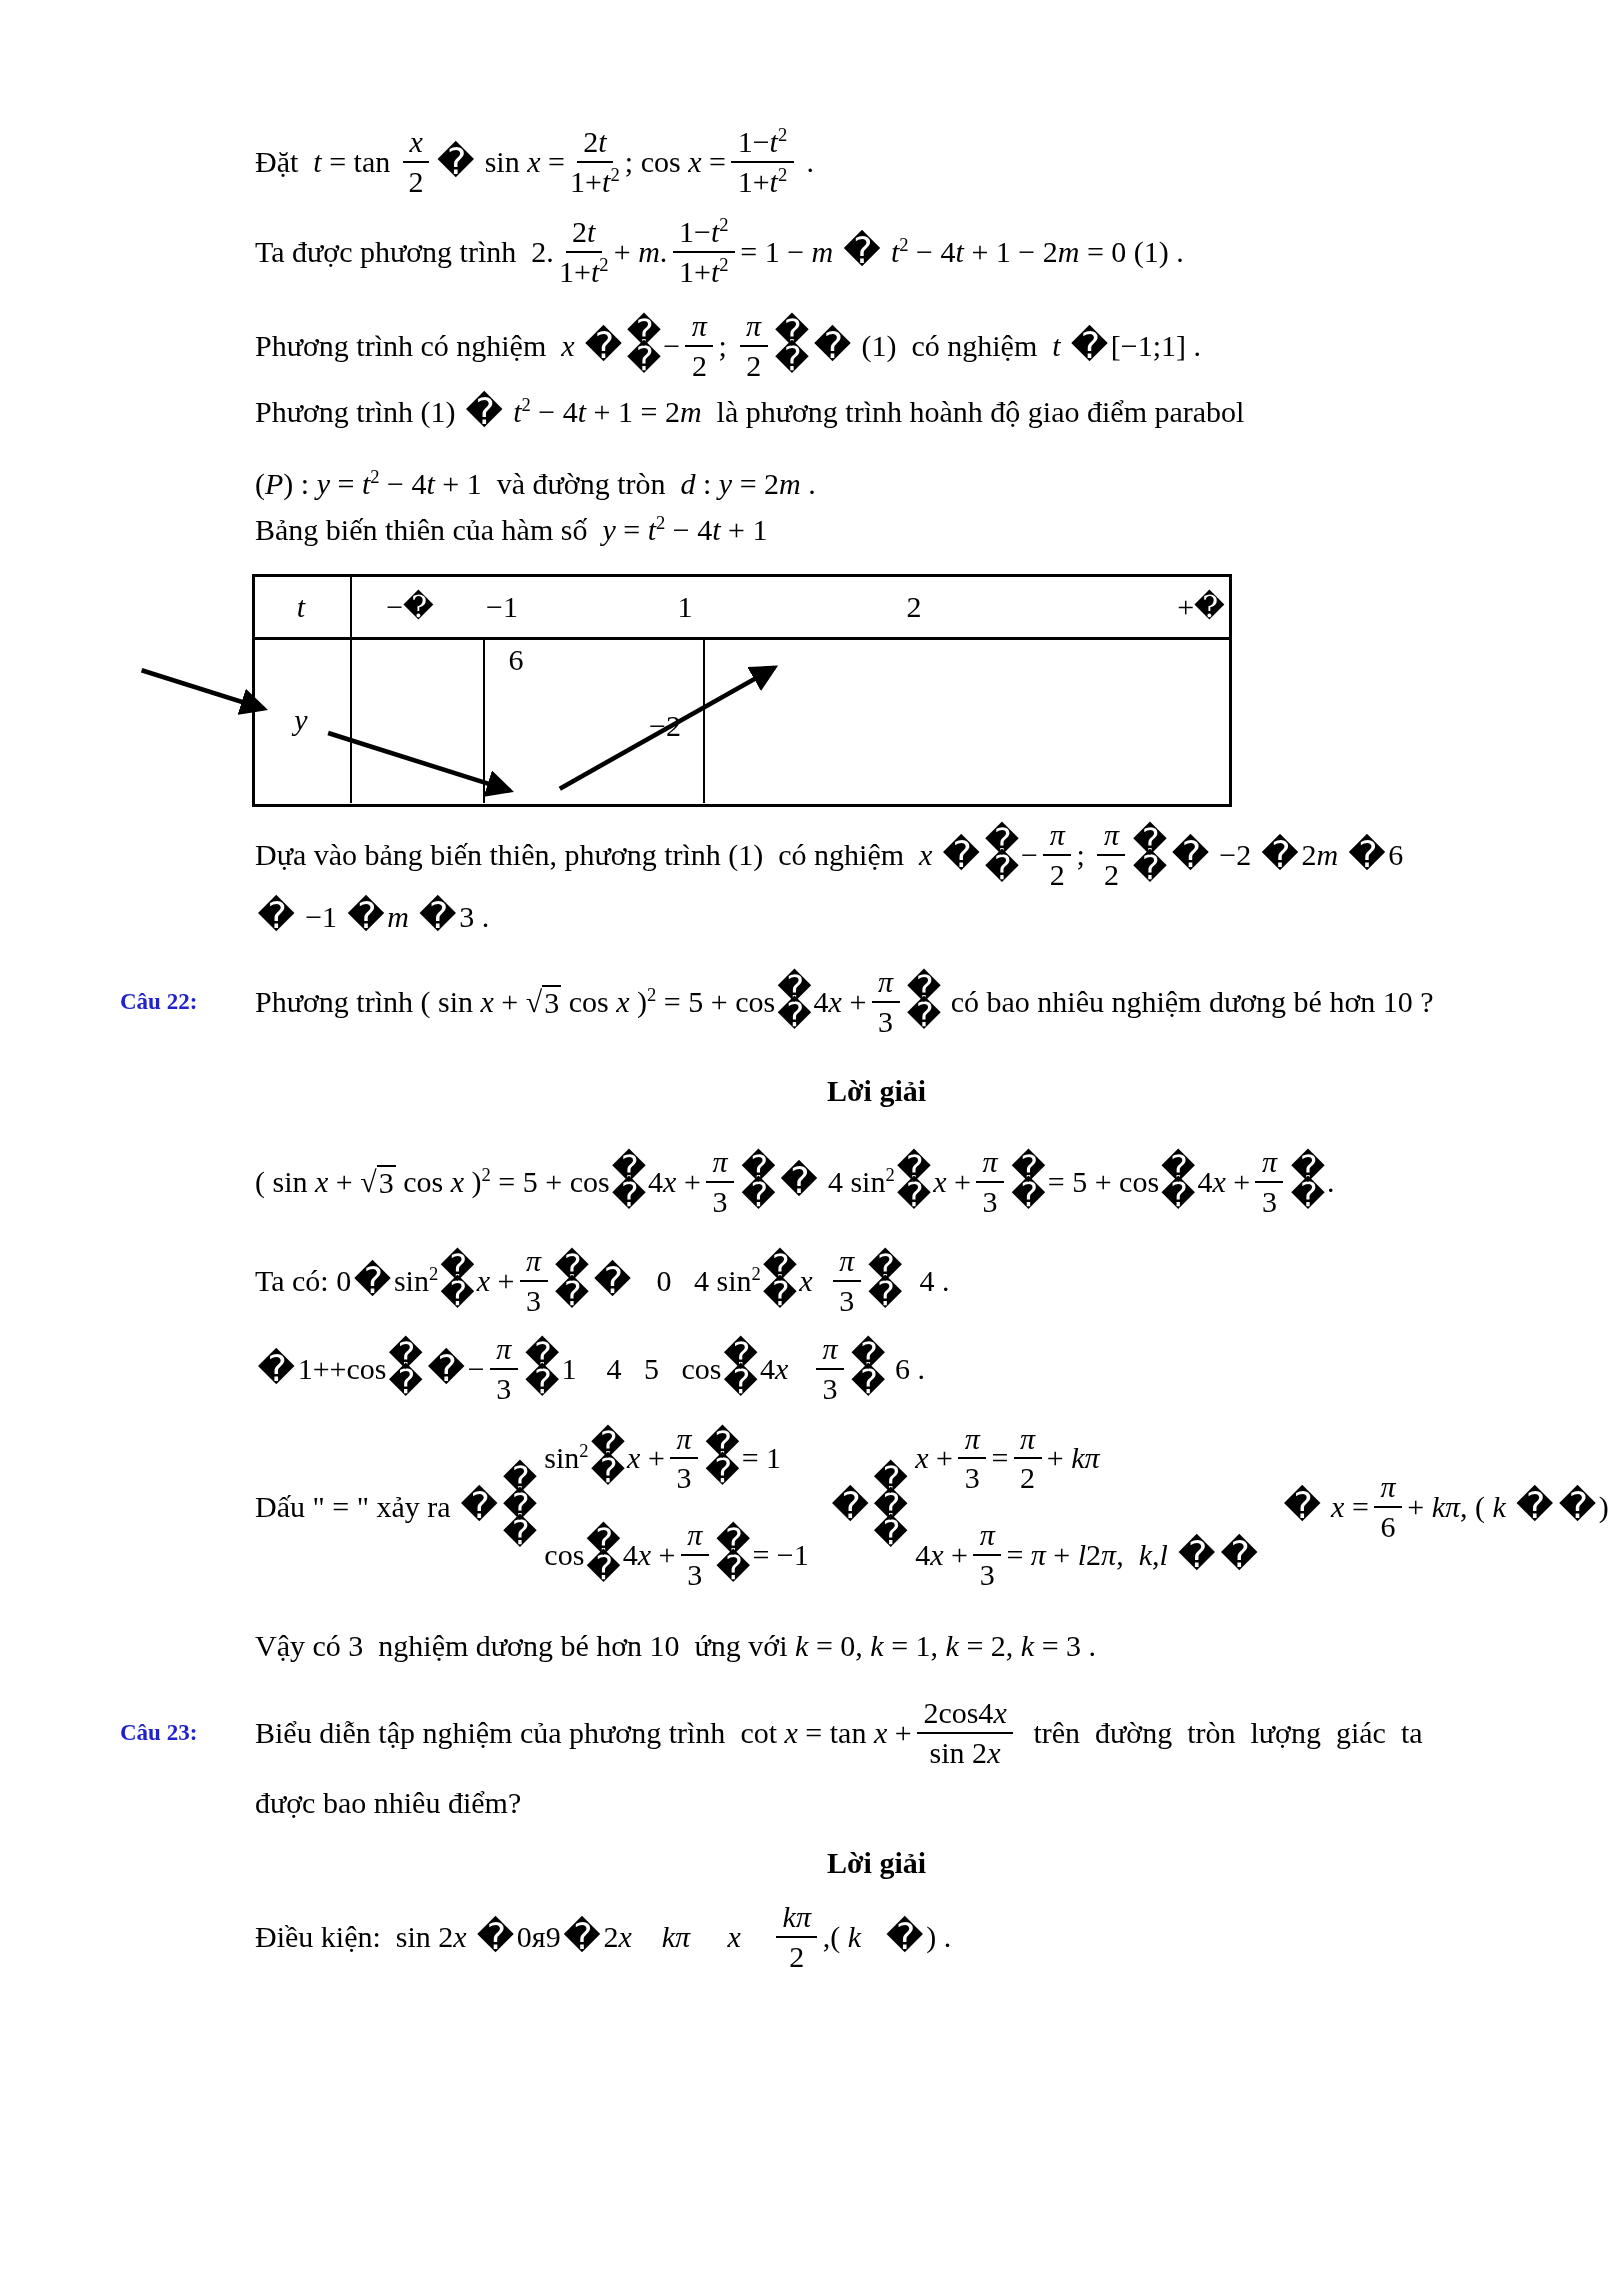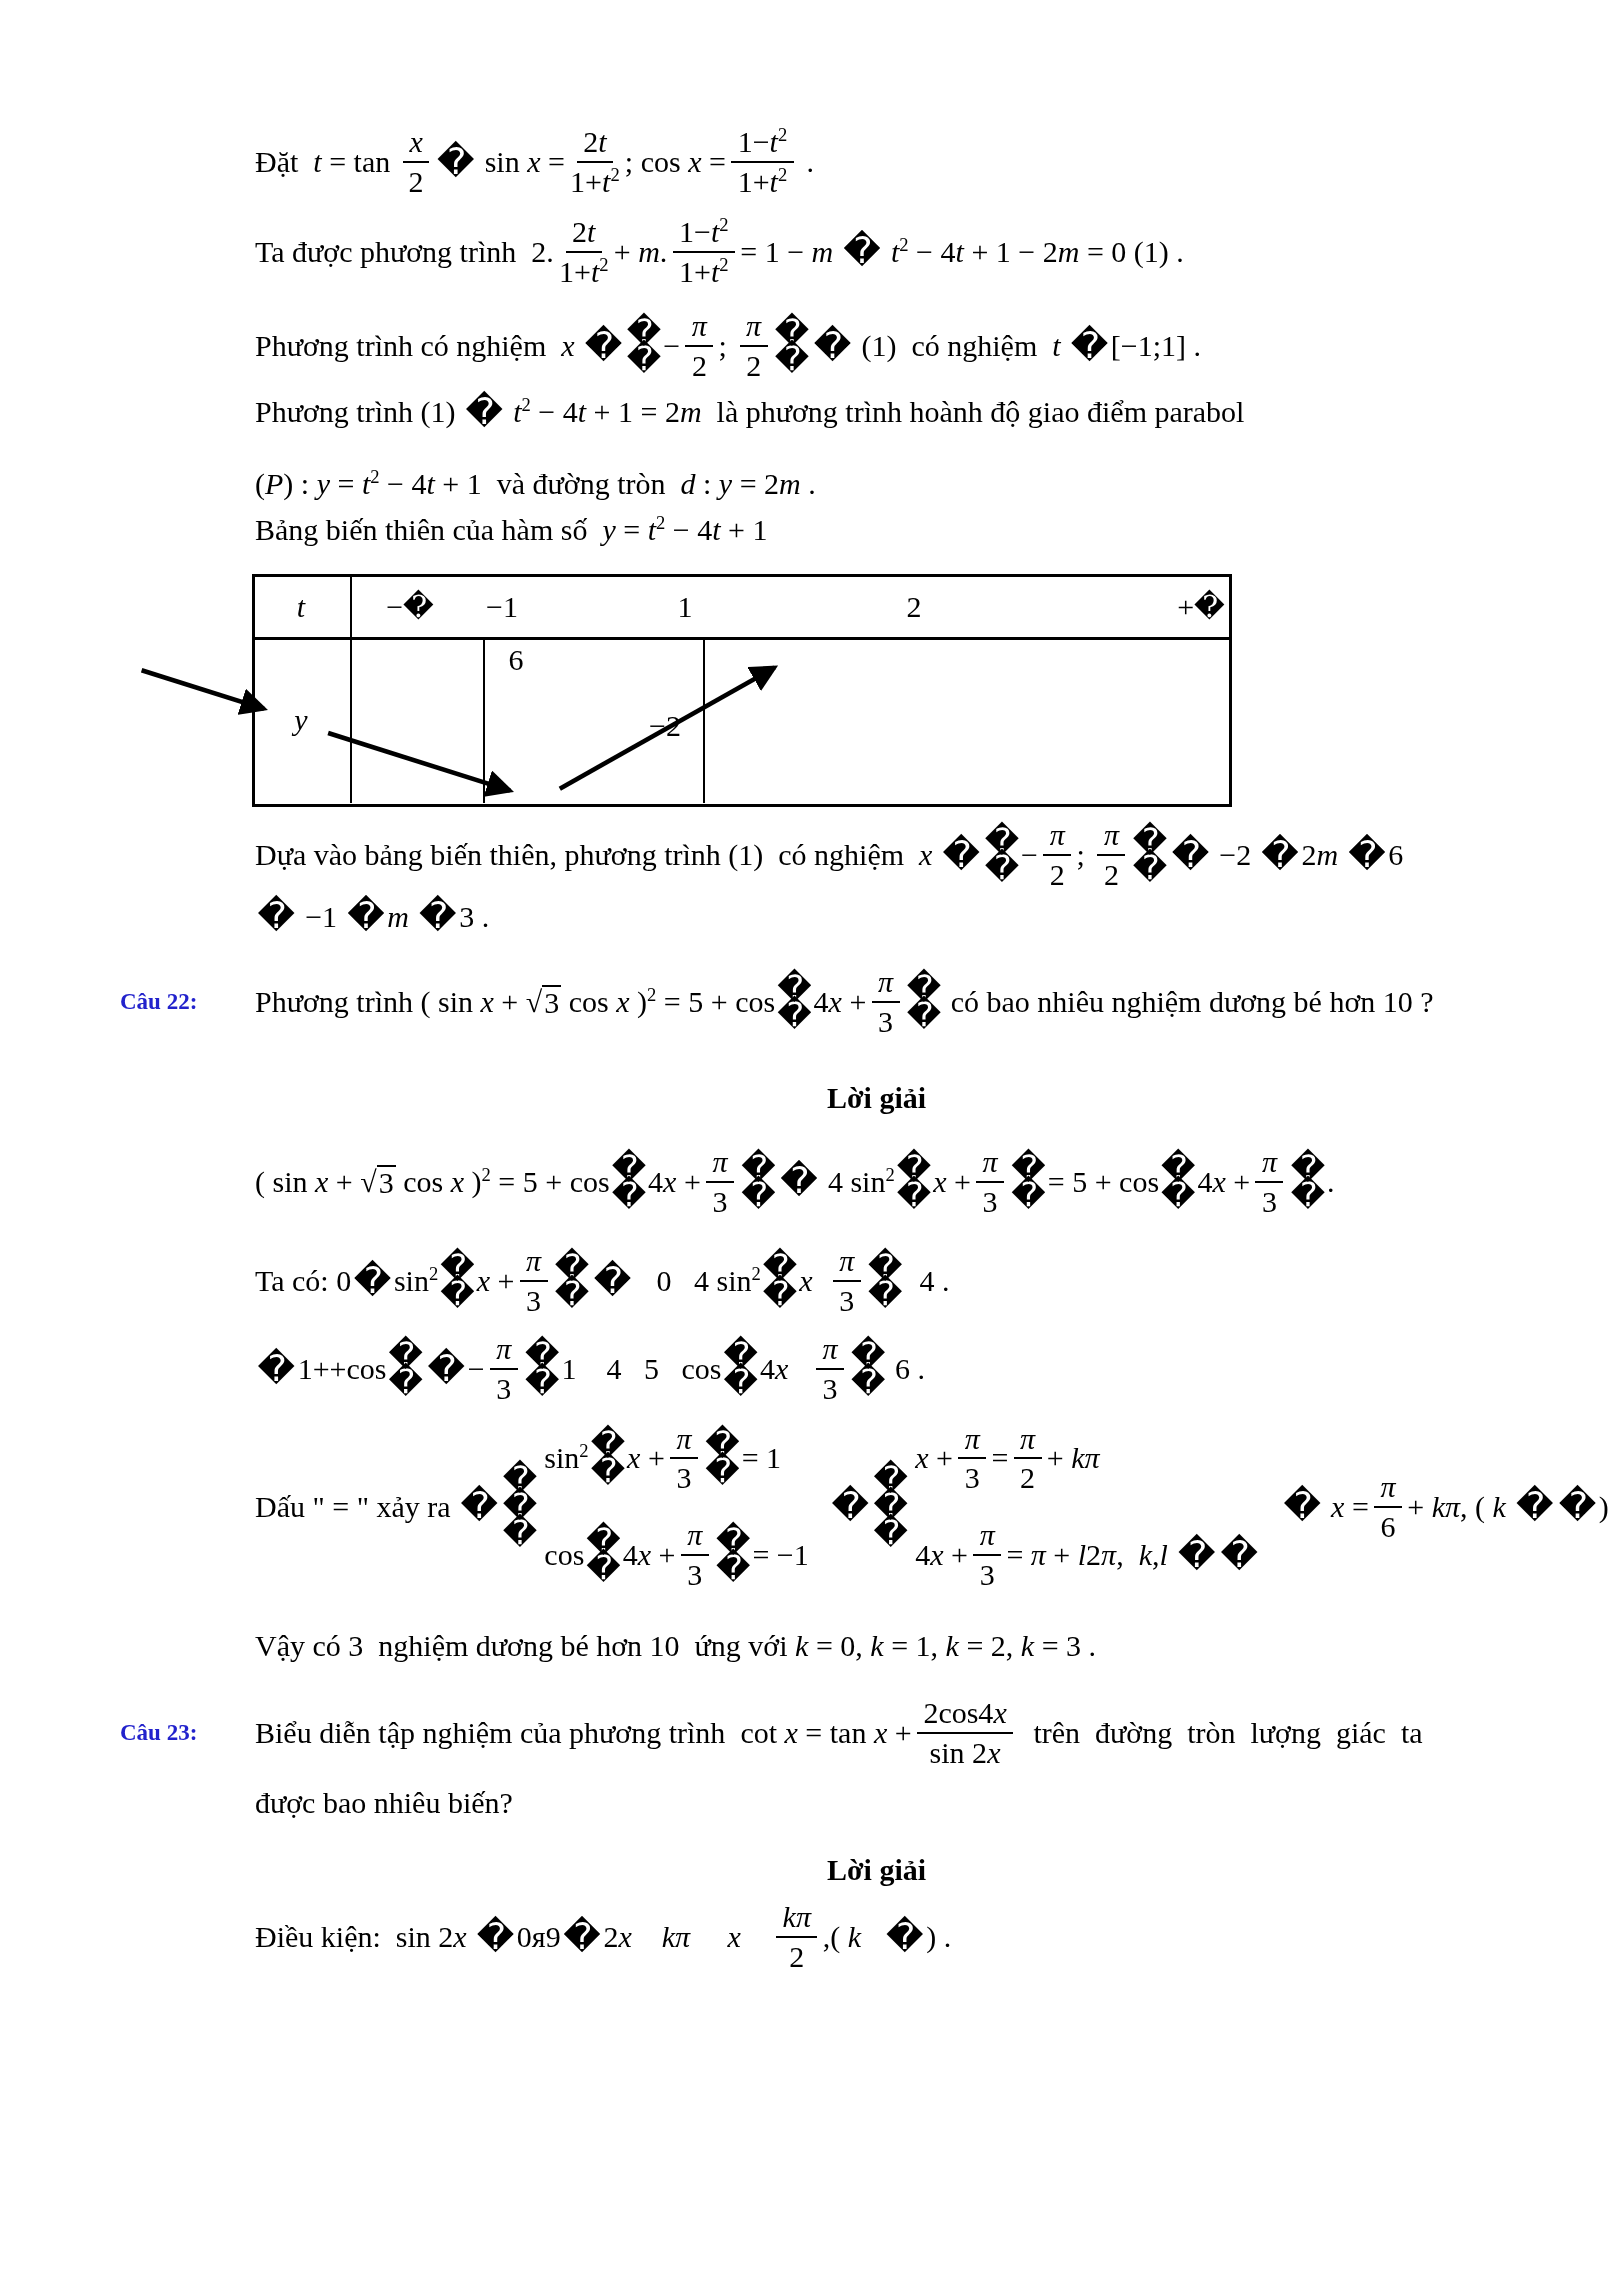--- a/index.html
+++ b/index.html
@@ -1,19 +1,19 @@
 <!DOCTYPE html>
 <html style="--accent: #2222cc;font-size:10.5px"><head>
 <meta charset="utf-8">
 <style>
   html,body{margin:0;padding:0;background:#ffffff;}
   #page{position:relative;width:1622px;height:2202px;background:#ffffff;color:#000;
         font-family:"Liberation Serif","DejaVu Serif",serif;font-size:30px;overflow:hidden;}
   .line{position:absolute;left:255px;display:flex;align-items:center;white-space:pre;line-height:1.2;}
-  .hdg{position:absolute;left:255px;width:1243px;text-align:center;font-weight:bold;line-height:42px;margin-top:7px;}
+  .hdg{position:absolute;left:255px;width:1243px;text-align:center;font-weight:bold;line-height:42px;}
   .qlabel{position:absolute;left:-135px;top:50%;transform:translateY(-50%);
           color:var(--accent,#2222cc);font-weight:bold;font-size:23px;white-space:pre;}
   .rm,.mm{white-space:pre;}
   .mi{font-style:italic;}
   sup.msup{font-size:0.62em;}
   .frac{display:inline-flex;flex-direction:column;align-items:center;text-align:center;
         margin:0 5.2px;line-height:1.12;}
   .fnum{border-bottom:2.6px solid #000;padding:0 6.5px 2px;}
   .fden{padding-top:2px;}
   .d{font-family:"DejaVu Sans",sans-serif;font-size:1.22em;line-height:1;margin:0 2.6px;}
@@ -81,20 +81,20 @@
 
   <div class="line" style="top:1126px;height:111px"><span class="mm">( sin <span class="mi">x</span> + </span><span class="sqrt"><span class="rad">√</span><span class="rdc">3</span></span><span class="mm"> cos <span class="mi">x</span> )<sup class="msup">2</sup> = 5 + cos</span><span class="dstack d2"><span class="drow">�</span><span class="drow">�</span></span><span class="mm">4<span class="mi">x</span> +</span><span class="frac"><span class="fnum"><span class="mi">π</span></span><span class="fden">3</span></span><span class="dstack d2"><span class="drow">�</span><span class="drow">�</span></span><span class="d">�</span><span class="mm"> 4 sin<sup class="msup">2</sup></span><span class="dstack d2"><span class="drow">�</span><span class="drow">�</span></span><span class="mm"><span class="mi">x</span> +</span><span class="frac"><span class="fnum"><span class="mi">π</span></span><span class="fden">3</span></span><span class="dstack d2"><span class="drow">�</span><span class="drow">�</span></span><span class="mm">= 5 + cos</span><span class="dstack d2"><span class="drow">�</span><span class="drow">�</span></span><span class="mm">4<span class="mi">x</span> +</span><span class="frac"><span class="fnum"><span class="mi">π</span></span><span class="fden">3</span></span><span class="dstack d2"><span class="drow">�</span><span class="drow">�</span></span><span class="rm">.</span></div>
   <div class="line" style="top:1227px;height:108px"><span class="rm">Ta có: </span><span class="mm">0</span><span class="d">�</span><span class="mm">sin<sup class="msup">2</sup></span><span class="dstack d2"><span class="drow">�</span><span class="drow">�</span></span><span class="mm"><span class="mi">x</span> +</span><span class="frac"><span class="fnum"><span class="mi">π</span></span><span class="fden">3</span></span><span class="dstack d2"><span class="drow">�</span><span class="drow">�</span></span><span class="d">�</span><span class="mm">   0   4 sin<sup class="msup">2</sup></span><span class="dstack d2"><span class="drow">�</span><span class="drow">�</span></span><span class="mm"><span class="mi">x</span>  </span><span class="frac"><span class="fnum"><span class="mi">π</span></span><span class="fden">3</span></span><span class="dstack d2"><span class="drow">�</span><span class="drow">�</span></span><span class="mm">  4 .</span></div>
   <div class="line" style="top:1315px;height:108px"><span class="d">�</span><span class="mm">1++cos</span><span class="dstack d2"><span class="drow">�</span><span class="drow">�</span></span><span class="d">�</span><span class="mm">−</span><span class="frac"><span class="fnum"><span class="mi">π</span></span><span class="fden">3</span></span><span class="dstack d2"><span class="drow">�</span><span class="drow">�</span></span><span class="mm">1    4   5   cos</span><span class="dstack d2"><span class="drow">�</span><span class="drow">�</span></span><span class="mm">4<span class="mi">x</span>   </span><span class="frac"><span class="fnum"><span class="mi">π</span></span><span class="fden">3</span></span><span class="dstack d2"><span class="drow">�</span><span class="drow">�</span></span><span class="mm"> 6 .</span></div>
   <div class="line" style="top:1420px;height:173px"><span class="rm">Dấu " = " xảy ra </span><span class="d">�</span><span class="dstack d3"><span class="drow">�</span><span class="drow">�</span><span class="drow">�</span></span><span class="mcol"><span class="mrow"><span class="mm">sin<sup class="msup">2</sup></span><span class="dstack d2"><span class="drow">�</span><span class="drow">�</span></span><span class="mm"><span class="mi">x</span> +</span><span class="frac"><span class="fnum"><span class="mi">π</span></span><span class="fden">3</span></span><span class="dstack d2"><span class="drow">�</span><span class="drow">�</span></span><span class="mm">= 1</span></span><span class="mrow"><span class="mm">cos</span><span class="dstack d2"><span class="drow">�</span><span class="drow">�</span></span><span class="mm">4<span class="mi">x</span> +</span><span class="frac"><span class="fnum"><span class="mi">π</span></span><span class="fden">3</span></span><span class="dstack d2"><span class="drow">�</span><span class="drow">�</span></span><span class="mm">= −1</span></span></span><span class="rm">  </span><span class="d">�</span><span class="dstack d3"><span class="drow">�</span><span class="drow">�</span><span class="drow">�</span></span><span class="mcol"><span class="mrow"><span class="mm"><span class="mi">x</span> +</span><span class="frac"><span class="fnum"><span class="mi">π</span></span><span class="fden">3</span></span><span class="mm">=</span><span class="frac"><span class="fnum"><span class="mi">π</span></span><span class="fden">2</span></span><span class="mm">+ <span class="mi">k</span><span class="mi">π</span></span></span><span class="mrow"><span class="mm">4<span class="mi">x</span> +</span><span class="frac"><span class="fnum"><span class="mi">π</span></span><span class="fden">3</span></span><span class="mm">= <span class="mi">π</span> + <span class="mi">l</span>2<span class="mi">π</span>,  <span class="mi">k</span>,<span class="mi">l</span> </span><span class="d">�</span><span class="d">�</span></span></span><span class="rm">  </span><span class="d">�</span><span class="mm"> <span class="mi">x</span> =</span><span class="frac"><span class="fnum"><span class="mi">π</span></span><span class="fden">6</span></span><span class="mm">+ <span class="mi">k</span><span class="mi">π</span>, ( <span class="mi">k</span> </span><span class="d">�</span><span class="d">�</span><span class="mm">)</span></div>
   <div class="line" style="top:1623px;height:46px"><span class="rm">Vậy có 3  nghiệm dương bé hơn 10  ứng với </span><span class="mm"><span class="mi">k</span> = 0, <span class="mi">k</span> = 1, <span class="mi">k</span> = 2, <span class="mi">k</span> = 3</span><span class="rm"> .</span></div>
 
   <div class="line" style="top:1675px;height:115px">
     <span class="qlabel">Câu 23:</span>
   <span class="rm">Biểu diễn tập nghiệm của phương trình  </span><span class="mm">cot <span class="mi">x</span> = tan <span class="mi">x</span> +</span><span class="frac"><span class="fnum">2cos4<span class="mi">x</span></span><span class="fden">sin 2<span class="mi">x</span></span></span><span class="rm">  trên  đường  tròn  lượng  giác  ta</span></div>
-  <div class="line" style="top:1780px;height:46px"><span class="rm">được bao nhiêu biến?</span></div>
+  <div class="line" style="top:1780px;height:46px"><span class="rm">được bao nhiêu điểm?</span></div>
 
   <div class="hdg" style="top:1842px">Lời giải</div>
 
   <div class="line" style="top:1891px;height:92px"><span class="rm">Điều kiện:  </span><span class="mm">sin 2<span class="mi">x</span> </span><span class="d">�</span><span class="mm">0я9</span><span class="d">�</span><span class="mm">2<span class="mi">x</span>    <span class="mi">k</span><span class="mi">π</span>     <span class="mi">x</span>    </span><span class="frac"><span class="fnum"><span class="mi">k</span><span class="mi">π</span></span><span class="fden">2</span></span><span class="mm">,( <span class="mi">k</span>   </span><span class="d">�</span><span class="mm">) .</span></div>
 
 </div>
 
 
 </body></html>

